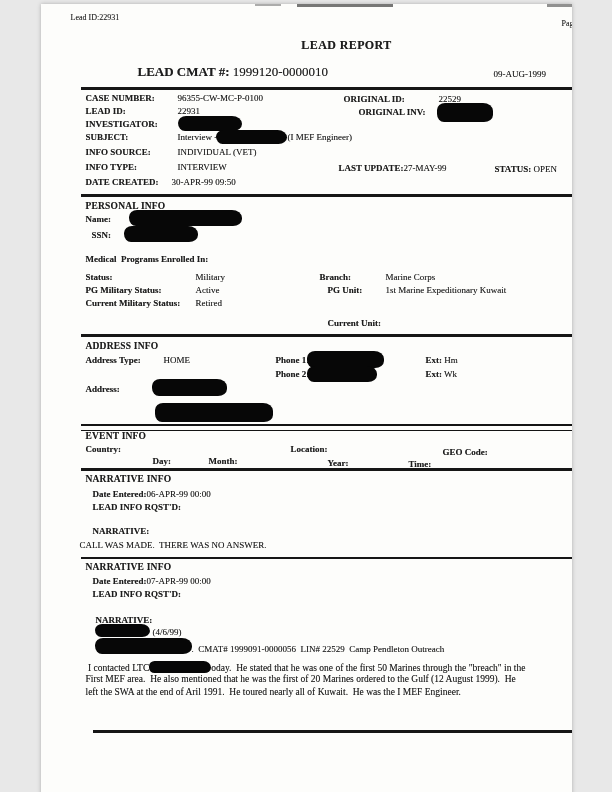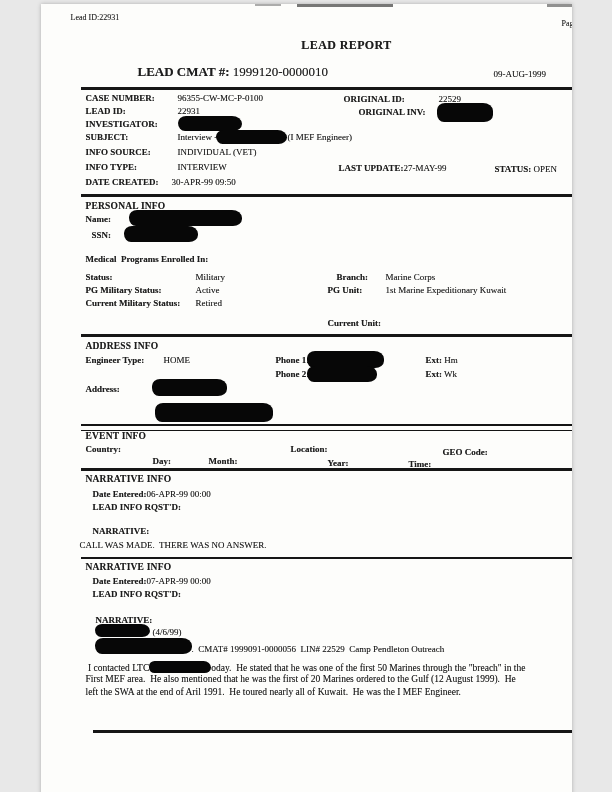--- a/index.html
+++ b/index.html
@@ -78,37 +78,37 @@
   <div class="t hd" style="left:45px;top:197px">PERSONAL INFO</div>
   <div class="t b" style="left:45px;top:210px">Name:</div>
   <div class="redact" style="left:88px;top:206px;width:113px;height:16px"></div>
   <div class="t b" style="left:51px;top:226px">SSN:</div>
   <div class="redact" style="left:83px;top:222px;width:74px;height:16px"></div>
 
   <div class="t b" style="left:45px;top:250px">Medical  Programs Enrolled In:</div>
 
   <div class="t b" style="left:45px;top:268px">Status:</div>
   <div class="t" style="left:155px;top:268px">Military</div>
-  <div class="t b" style="left:296px;top:268px">Branch:</div>
+  <div class="t b" style="left:279px;top:268px">Branch:</div>
   <div class="t" style="left:345px;top:268px">Marine Corps</div>
 
   <div class="t b" style="left:45px;top:281px">PG Military Status:</div>
   <div class="t" style="left:155px;top:281px">Active</div>
   <div class="t b" style="left:287px;top:281px">PG Unit:</div>
   <div class="t" style="left:345px;top:281px">1st Marine Expeditionary Kuwait</div>
 
   <div class="t b" style="left:45px;top:294px">Current Military Status:</div>
   <div class="t" style="left:155px;top:294px">Retired</div>
 
   <div class="t b" style="left:287px;top:314px">Current Unit:</div>
 
   <div class="rule" style="top:330px;height:3px"></div>
 
   <div class="t hd" style="left:45px;top:337px">ADDRESS INFO</div>
-  <div class="t b" style="left:45px;top:351px">Engineer Type:</div>
+  <div class="t b" style="left:45px;top:351px">Address Type:</div>
   <div class="t" style="left:123px;top:351px">HOME</div>
   <div class="t b" style="left:235px;top:351px">Phone 1:</div>
   <div class="redact" style="left:266px;top:347px;width:77px;height:17px"></div>
   <div class="t" style="left:385px;top:351px"><span class="b">Ext:</span><span> Hm</span></div>
 
   <div class="t b" style="left:235px;top:365px">Phone 2:</div>
   <div class="redact" style="left:266px;top:362px;width:70px;height:16px"></div>
   <div class="t" style="left:385px;top:365px"><span class="b">Ext:</span><span> Wk</span></div>
 
   <div class="t b" style="left:45px;top:380px">Address:</div>

